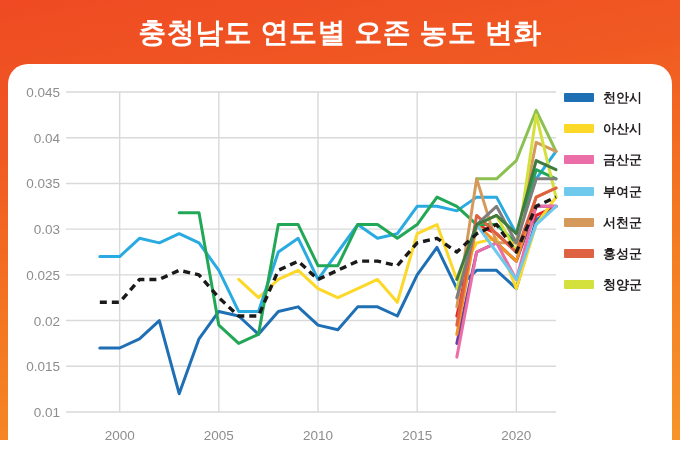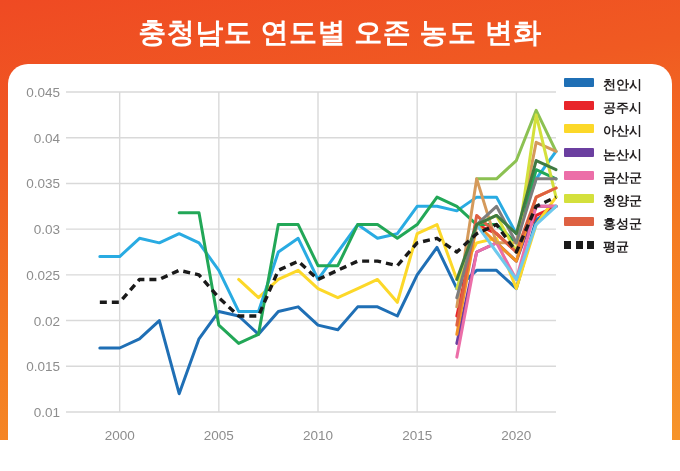--- a/index.html
+++ b/index.html
@@ -60,21 +60,23 @@
     left: 556px;
     top: 14px;
     width: 108px;
     height: 372px;
     display: flex;
     flex-direction: column;
     justify-content: flex-start;
   }
   .legend-row {
     display: flex;
+    align-items: center;
     height: 23.2px;
+    margin-top: 8px;
   }
   .legend-swatch {
     width: 30px;
     height: 9px;
     border-radius: 1px;
     flex: 0 0 auto;
   }
   .legend-swatch.dashed {
     background: none !important;
     display: flex;
@@ -165,47 +167,39 @@
           </g>
         </svg>
     </div>
 
     <div id="legend">
         <div class="legend-row">
           <span class="legend-swatch" style="background: rgb(31, 111, 181);"></span>
           <span class="legend-label">천안시</span>
         </div>
         <div class="legend-row">
-          <span class="legend-swatch" style="background: rgb(232, 37, 42);"></span>
-          <span class="legend-label">공주시</span>
-        </div>
-        <div class="legend-row">
           <span class="legend-swatch" style="background: rgb(252, 216, 41);"></span>
           <span class="legend-label">아산시</span>
         </div>
         <div class="legend-row">
-          <span class="legend-swatch" style="background: rgb(107, 63, 160);"></span>
-          <span class="legend-label">논산시</span>
-        </div>
-        <div class="legend-row">
           <span class="legend-swatch" style="background: rgb(236, 110, 168);"></span>
           <span class="legend-label">금산군</span>
         </div>
         <div class="legend-row">
+          <span class="legend-swatch" style="background: rgb(110, 201, 237);"></span>
+          <span class="legend-label">부여군</span>
+        </div>
+        <div class="legend-row">
+          <span class="legend-swatch" style="background: rgb(213, 154, 91);"></span>
+          <span class="legend-label">서천군</span>
+        </div>
+        <div class="legend-row">
+          <span class="legend-swatch" style="background: rgb(222, 97, 66);"></span>
+          <span class="legend-label">홍성군</span>
+        </div>
+        <div class="legend-row">
           <span class="legend-swatch" style="background: rgb(212, 224, 60);"></span>
           <span class="legend-label">청양군</span>
         </div>
-        <div class="legend-row">
-          <span class="legend-swatch" style="background: rgb(222, 97, 66);"></span>
-          <span class="legend-label">홍성군</span>
-        </div>
-        <div class="legend-row">
-          <span class="legend-swatch dashed">
-            <i></i>
-            <i></i>
-            <i></i>
-          </span>
-          <span class="legend-label">평균</span>
-        </div>
       </div>
 
   </div>
 </div>
 
 </body></html>

